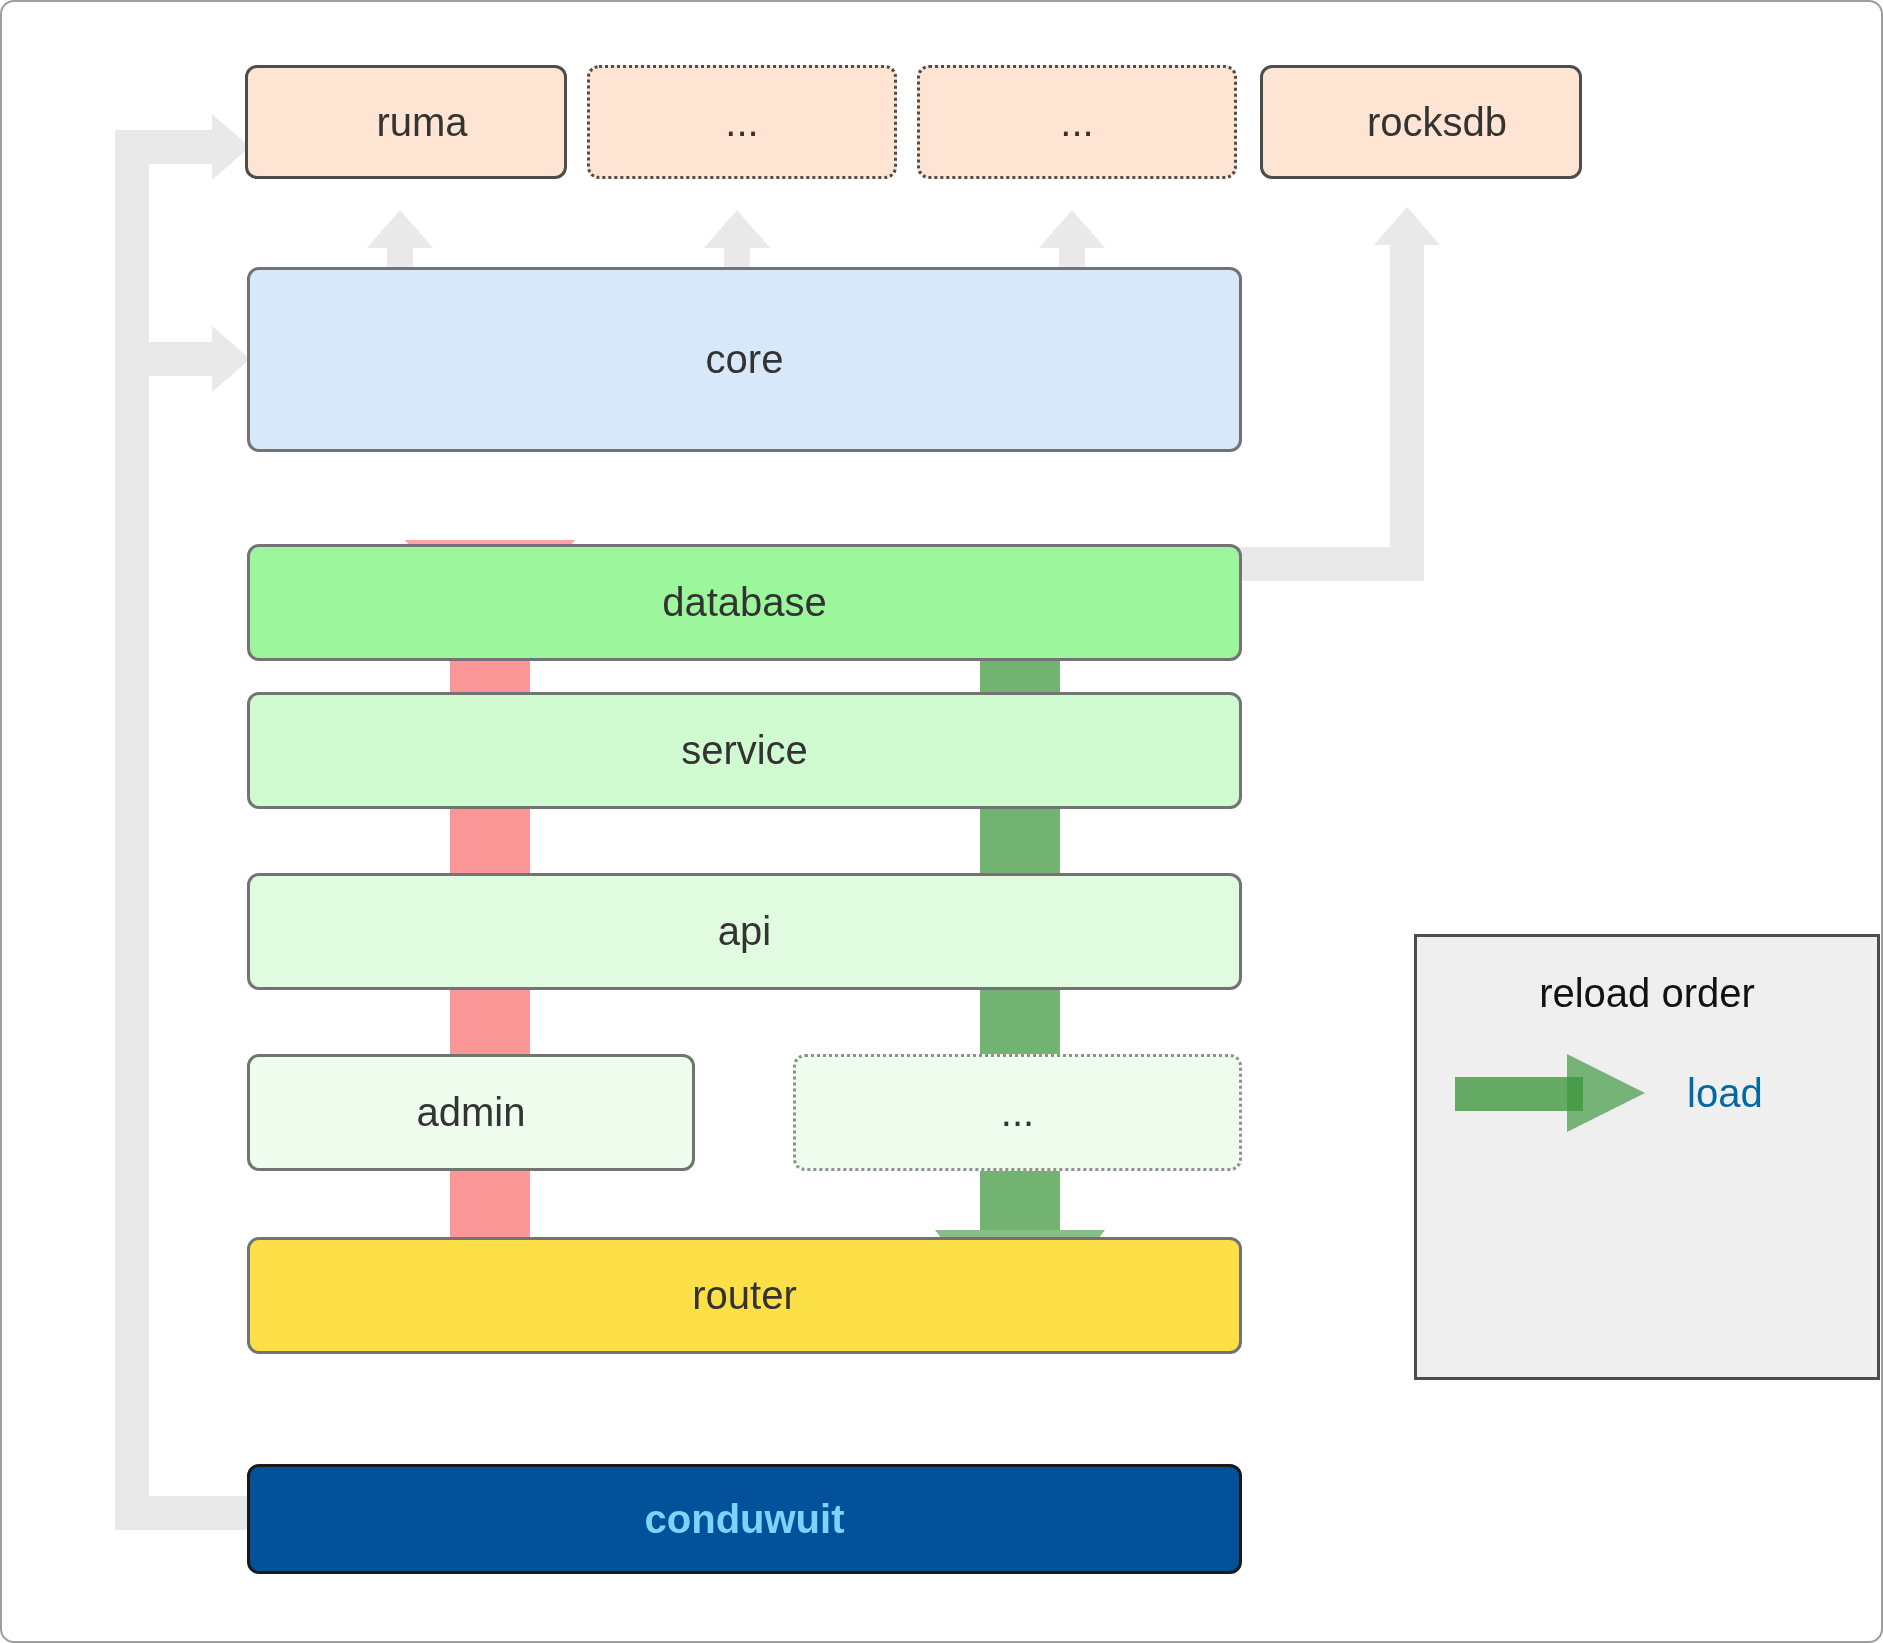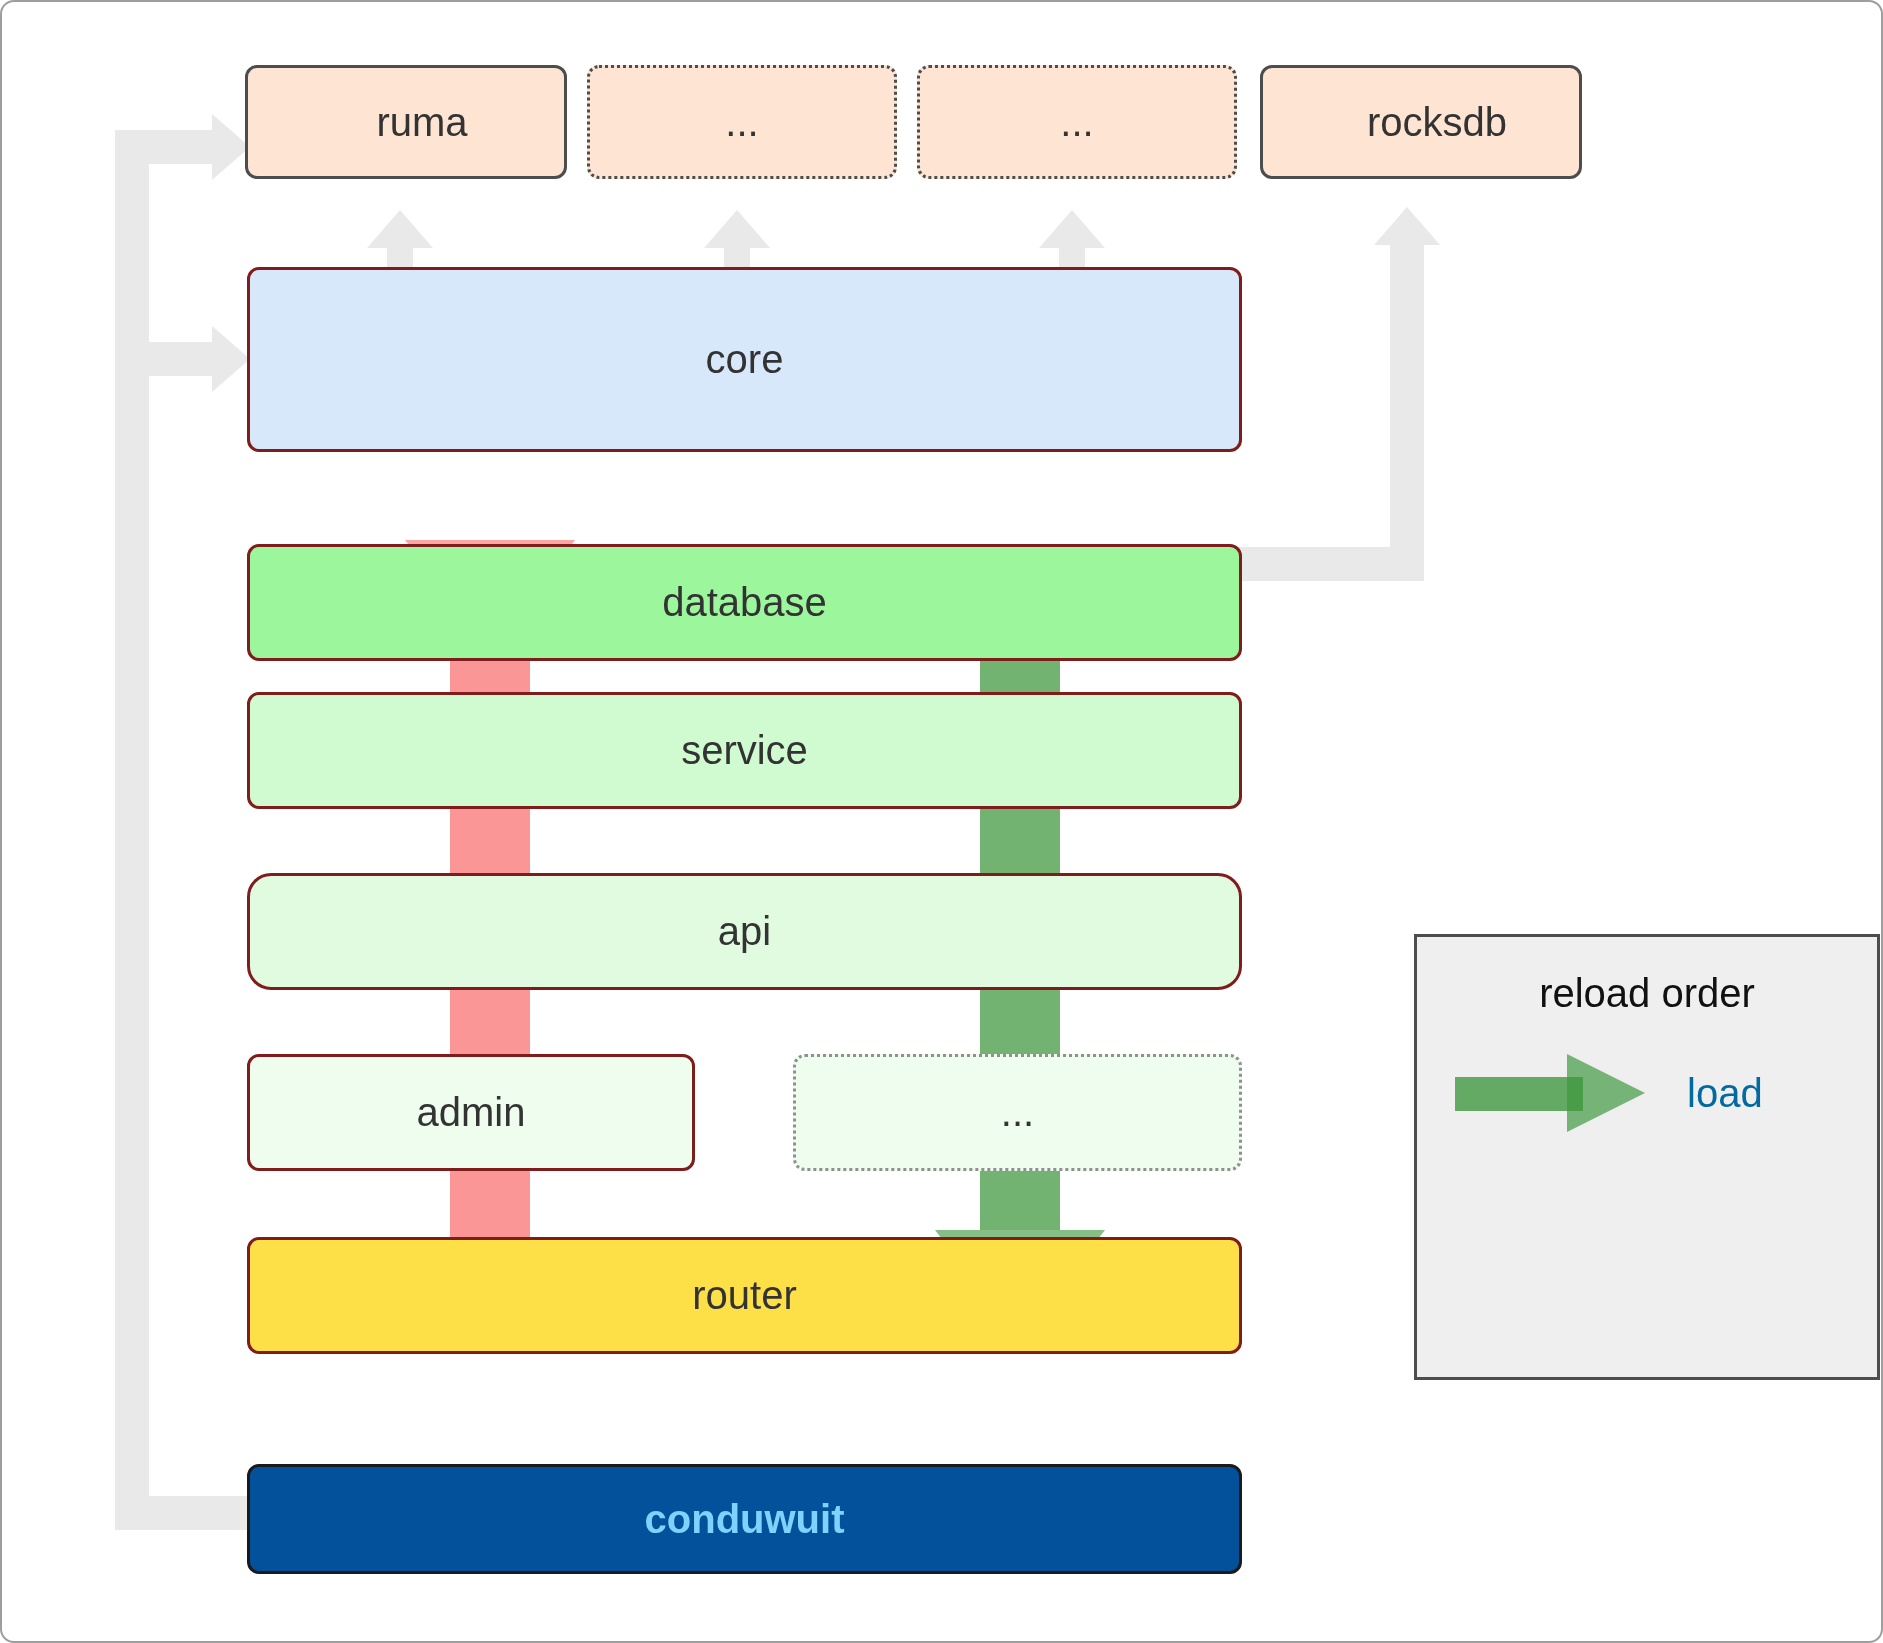--- a/index.html
+++ b/index.html
@@ -33,25 +33,25 @@
   
   .dep {
     background: #fde4d3;
     border: 3px solid #4d4d4d;
     height: 114px;
     top: 63px;
   }
   .dep.dotted { border: 3px dotted #4d4d4d; }
 
   
-  .layer { border: 3px solid #7f1d1d; }
+  .layer { border: 3px solid #737373; }
   .layer-core     { background: #d8e8fb; }
   .layer-database { background: #9cf79c; }
   .layer-service  { background: #d0fbd0; }
-  .layer-api      { background: #e1fbe1; border-radius: 24px; }
+  .layer-api      { background: #e1fbe1; }
   .layer-admin    { background: #eefdee; }
   .layer-ellipsis { background: #eefdee; border: 3px dotted #909090; }
   .layer-router   { background: #fde047; text-align: center; }
 
   .root {
     background: #04519b;
     border: 3px solid #1a1a1a;
     color: #7dd3fc;
     font-weight: bold;
   }

